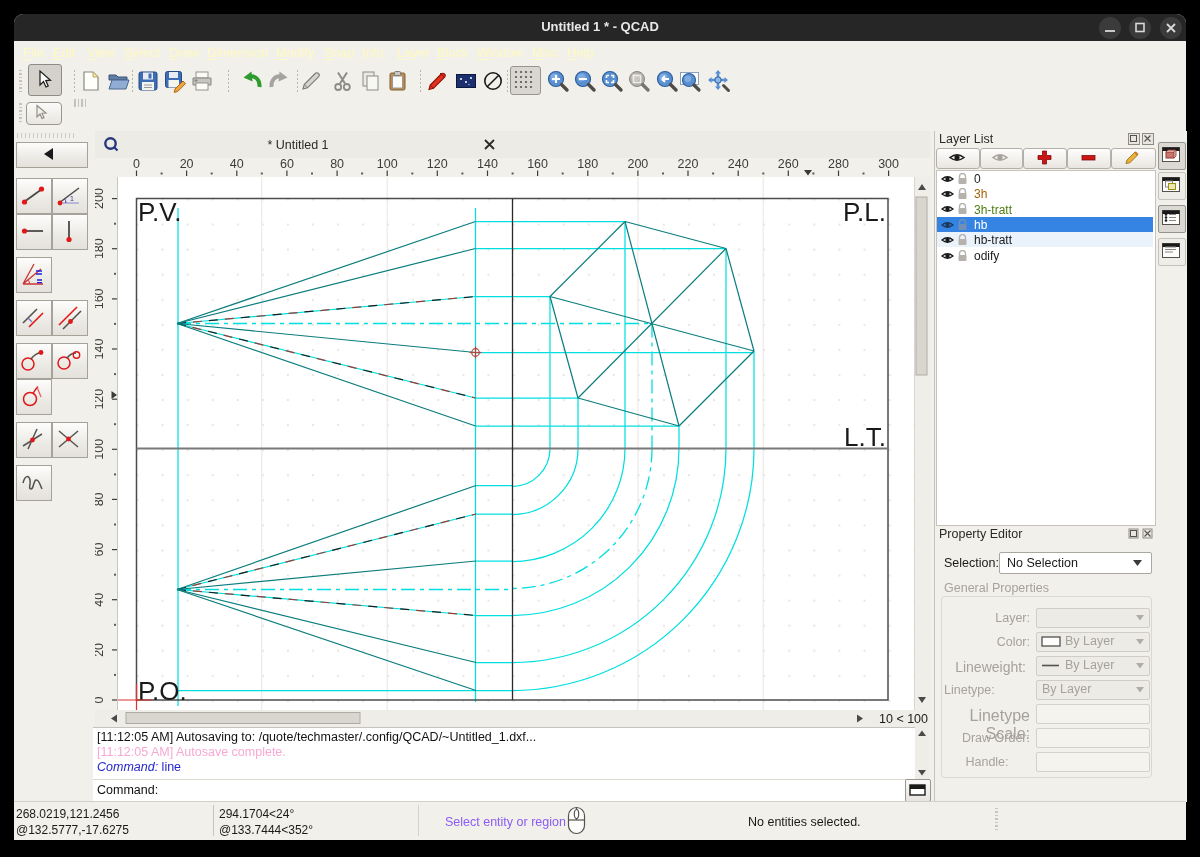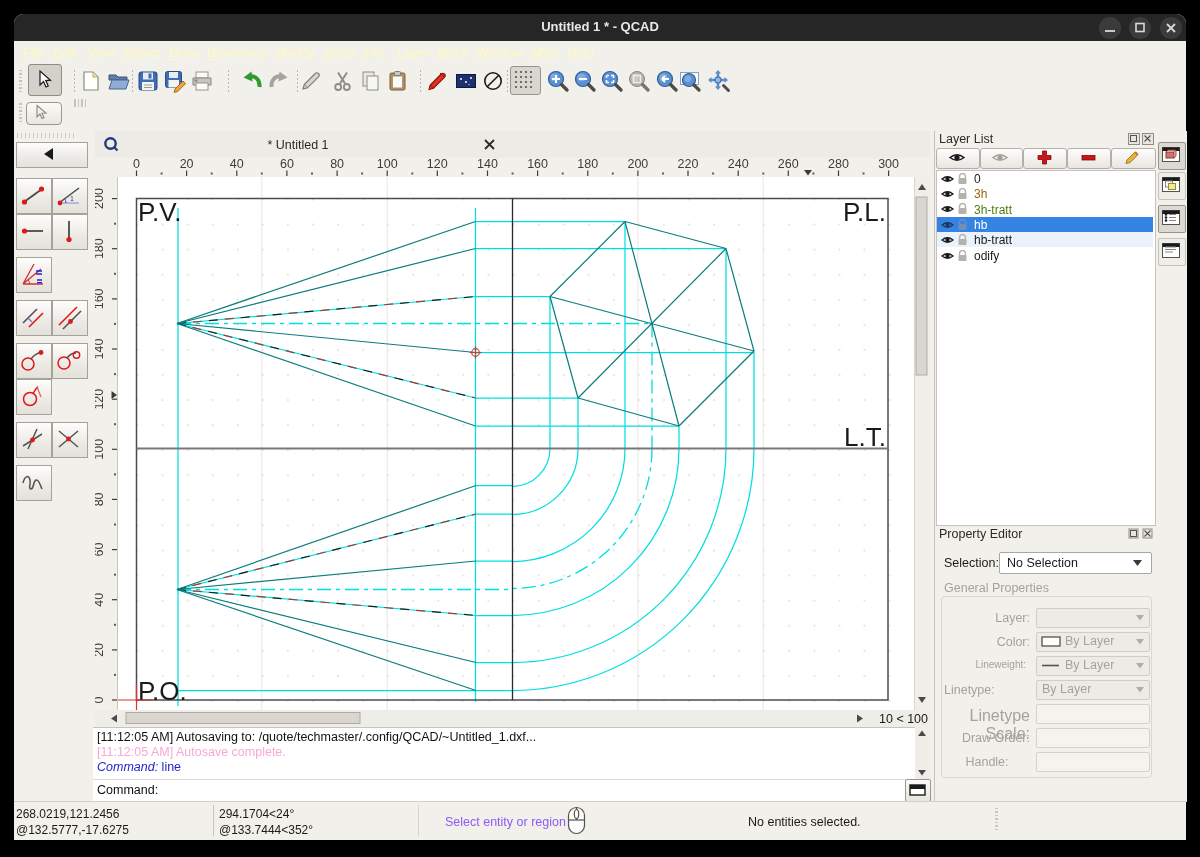--- a/index.html
+++ b/index.html
@@ -618,21 +618,21 @@
   </svg>
 <div class="a gray" style="left:944px;top:635px;width:86px;text-align:right;font-size:12.5px">Color:</div>
 <div class="a ctrl" style="left:1036px;top:632px;width:112px;height:18px"></div>
 <svg class="a" style="left:1136px;top:639px" width="9" height="6">
     <path d="M0,0 h8 l-4,5.5 z" fill="#b0ada6"></path>
   </svg>
 <svg class="a" style="left:1041px;top:636px" width="20" height="11">
     <rect x="1" y="1" width="18" height="9" fill="#fdfdfb" stroke="#55524e" stroke-width="1.3"></rect>
   </svg>
 <div class="a gray" style="left:1065px;top:634px;font-size:12.5px">By Layer</div>
-<div class="a gray" style="left:940px;top:659px;width:86px;text-align:right;font-size:10px">Lineweight:</div>
+<div class="a gray" style="left:940px;top:659px;width:86px;text-align:right;font-size:14px">Lineweight:</div>
 <div class="a ctrl" style="left:1036px;top:656px;width:112px;height:18px"></div>
 <svg class="a" style="left:1136px;top:663px" width="9" height="6">
     <path d="M0,0 h8 l-4,5.5 z" fill="#b0ada6"></path>
   </svg>
 <svg class="a" style="left:1041px;top:660px" width="20" height="11">
     <line x1="1" y1="5.5" x2="18" y2="5.5" stroke="#55524e" stroke-width="1.6"></line>
   </svg>
 <div class="a gray" style="left:1065px;top:658px;font-size:12.5px">By Layer</div>
 <div class="a gray" style="left:944px;top:683px;width:86px;font-size:12.5px">Linetype:</div>
 <div class="a ctrl" style="left:1036px;top:680px;width:112px;height:18px"></div>

